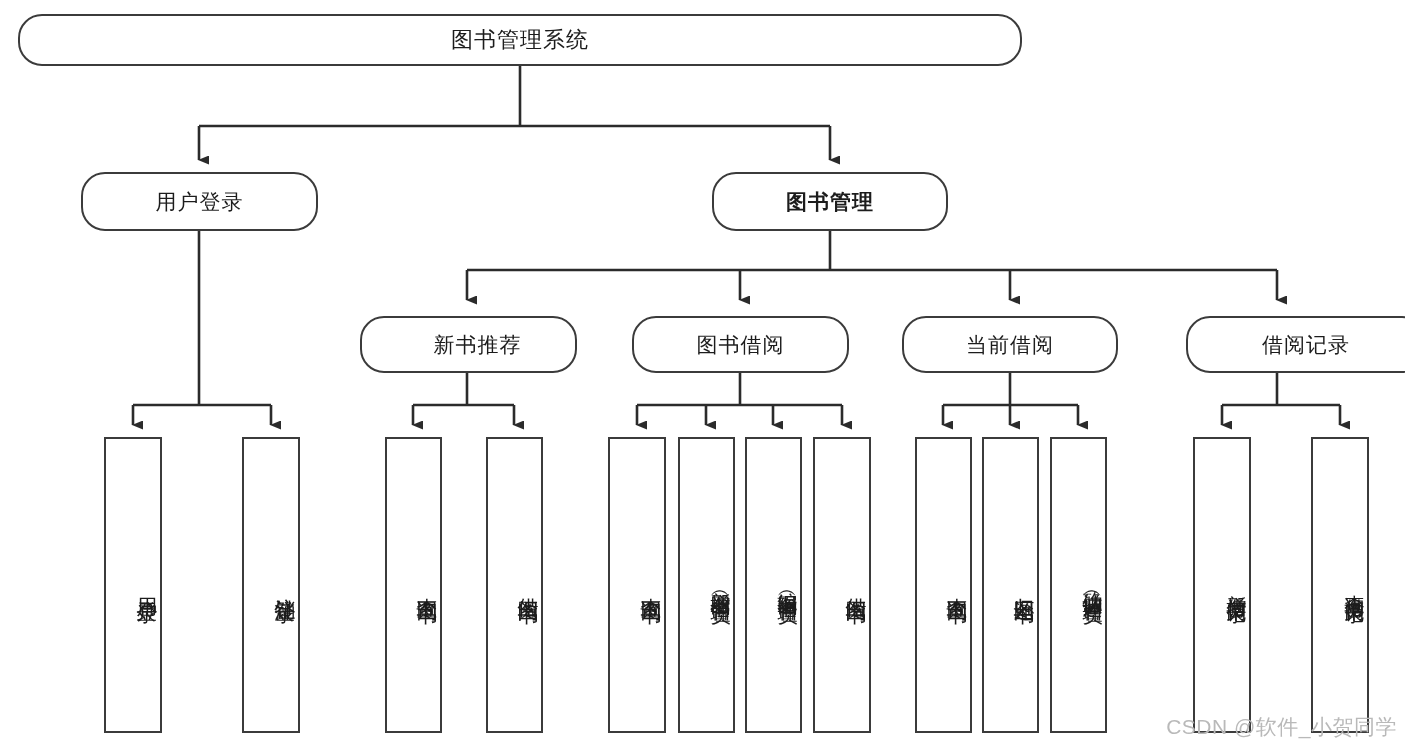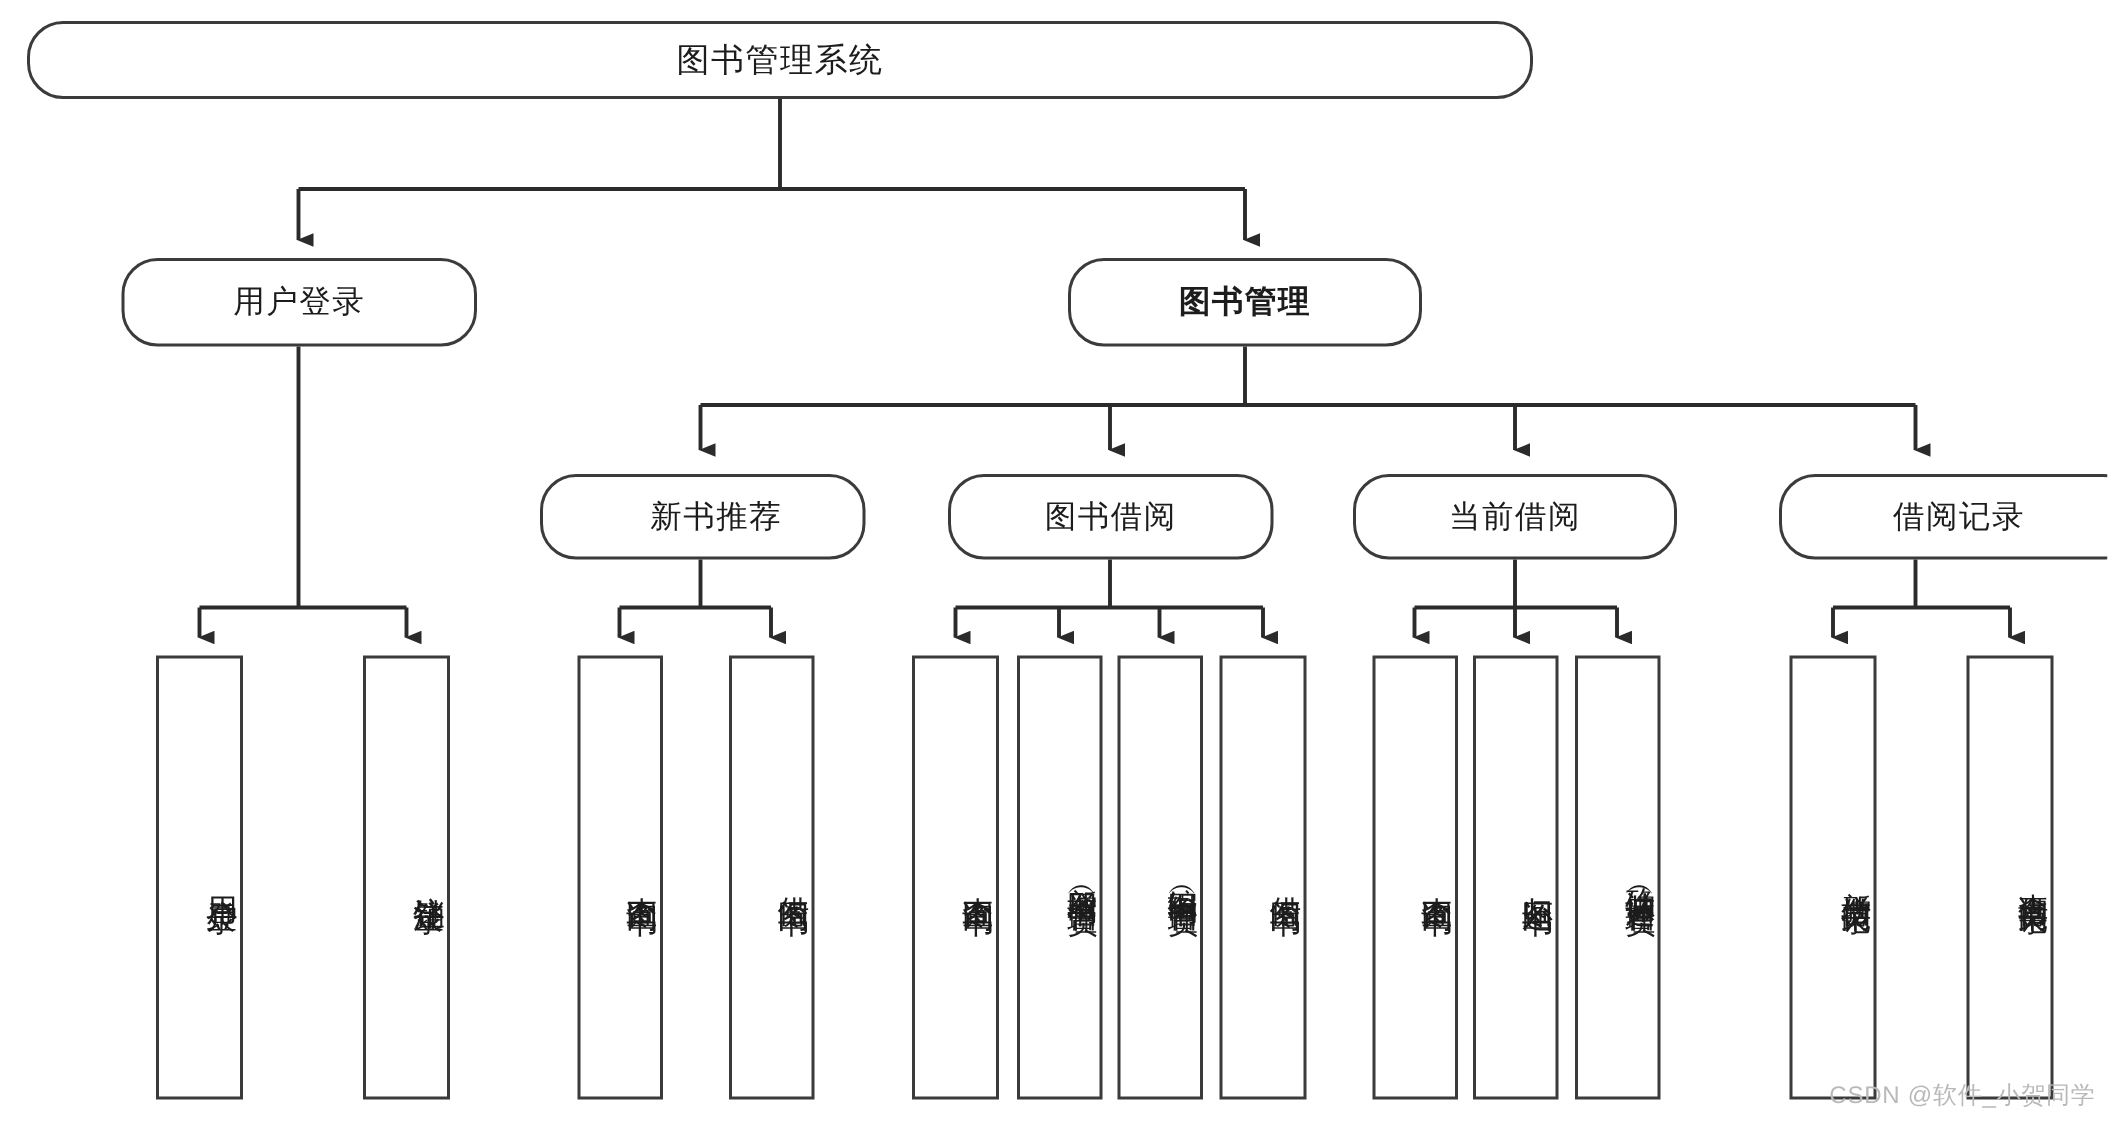--- a/index.html
+++ b/index.html
@@ -57,21 +57,21 @@
     align-items: flex-start;
     justify-content: center;
   }
   .node.vertical.tall-text {
     font-size: 20px;
   }
   .watermark {
     position: absolute;
     right: 8px;
     bottom: 6px;
-    font-size: 16px;
+    font-size: 21px;
     color: #b9b9b9;
     letter-spacing: 0.5px;
     white-space: nowrap;
     pointer-events: none;
     margin-top: 21px;
   }
 </style>
 </head>
 <body>
 

